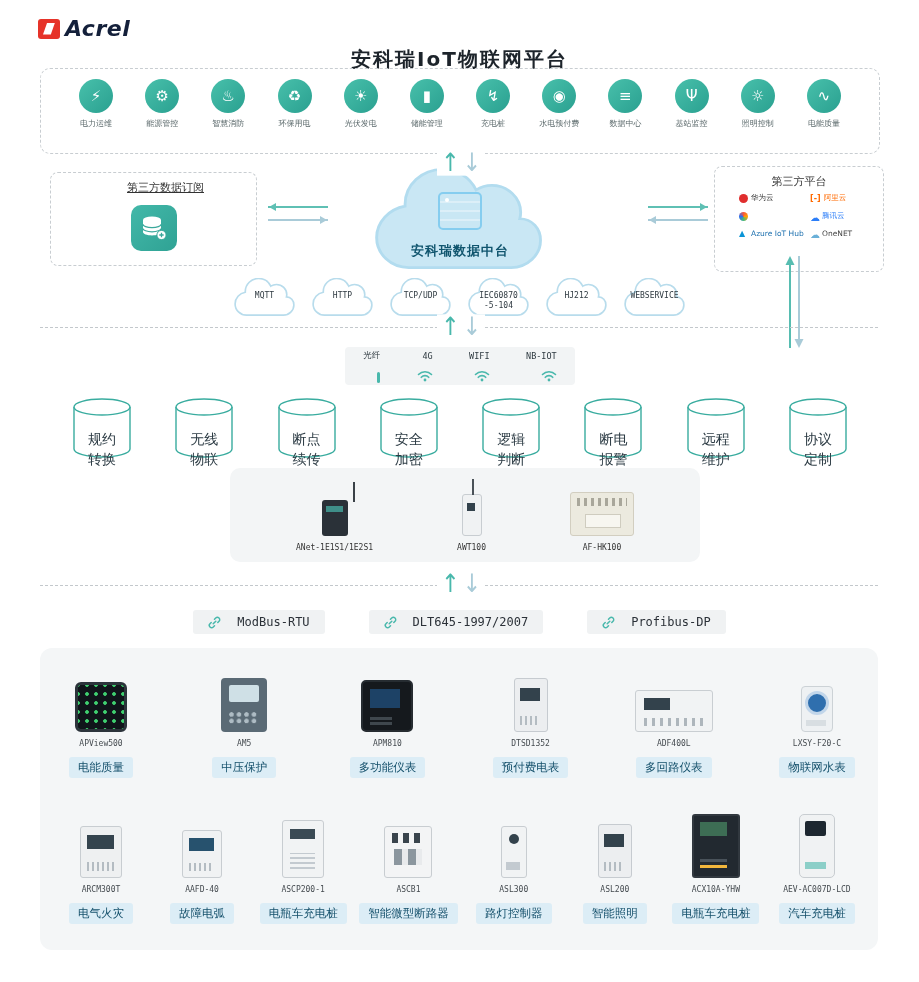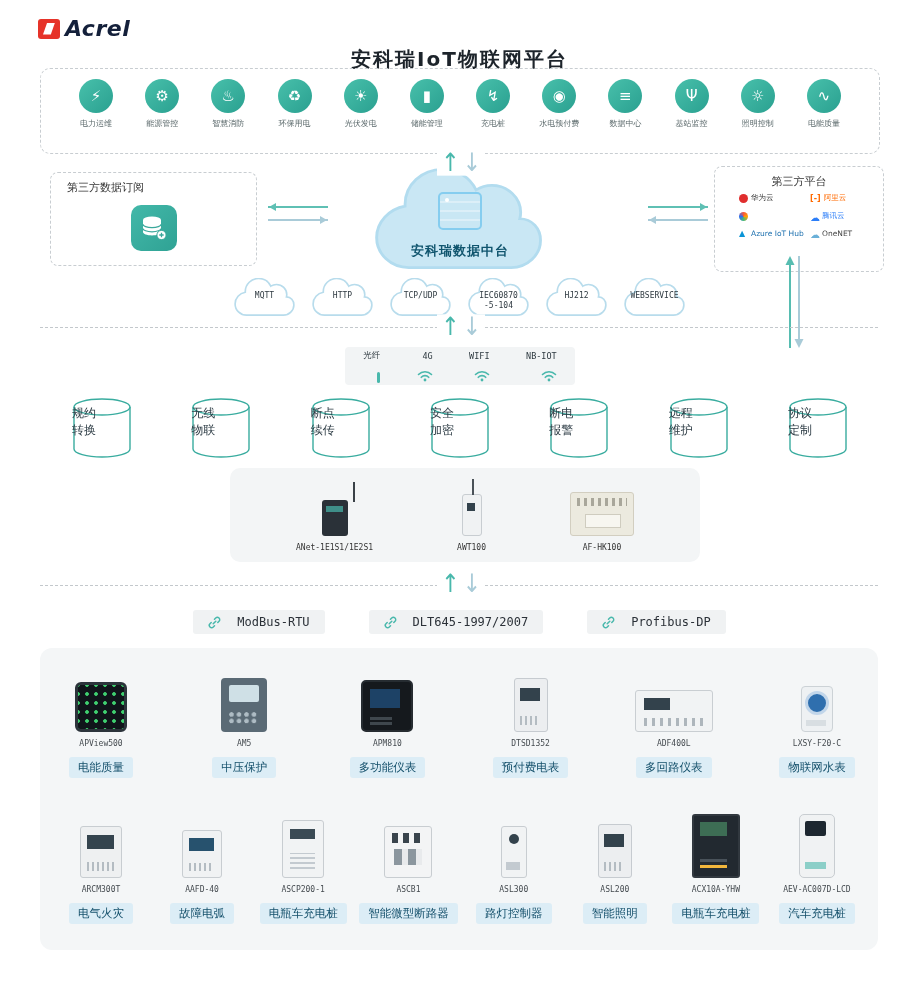--- a/index.html
+++ b/index.html
@@ -29,21 +29,21 @@
   
   .vconn{position:absolute;display:flex;gap:3px;background:#fff;padding:0 4px;z-index:3;
          font-size:22px;line-height:1;transform:scaleY(1.15);}
   .vconn .up{color:#49b8ac;} .vconn .dn{color:#a9cbd8;}
 
   
   .mid-box{position:absolute;border:1px dashed #c8cdd1;border-radius:8px;}
   .left-box{left:50px;top:172px;width:205px;height:92px;}
   .right-box{left:714px;top:166px;width:168px;height:104px;}
   .box-title{position:absolute;left:0;right:0;top:7px;text-align:center;font-size:11px;color:#333;}
-  .left-box .box-title{text-align:left;left:16px;}
+  .left-box .box-title{text-align:center;left:24px;text-decoration:underline;}
   .db-icon{position:absolute;left:50%;top:32px;transform:translateX(-50%);width:46px;height:46px;
            border-radius:10px;background:linear-gradient(135deg,#43b8a9,#2fa294);
            display:flex;align-items:center;justify-content:center;}
 
   .plats{position:absolute;left:24px;right:6px;top:26px;display:grid;
          grid-template-columns:1fr 1fr;row-gap:8px;column-gap:4px;align-items:center;}
   .plat{display:flex;align-items:center;gap:3px;font-size:7.5px;color:#444;}
   .pi{width:9px;height:9px;display:inline-block;border-radius:2px;flex:none;}
   .p-huawei .pi{background:#e02e2e;border-radius:50%;}
   .p-ali .pi{width:auto;height:auto;background:none;}
@@ -83,21 +83,21 @@
   .connbar{position:absolute;left:345px;top:347px;width:230px;height:38px;background:#f2f4f5;border-radius:4px;
            display:flex;align-items:center;justify-content:space-around;}
   .citem{display:flex;flex-direction:column;align-items:flex-end;gap:9px;
          font-family:"DejaVu Sans Mono","Liberation Mono",monospace;font-size:8.5px;color:#2e3940;}
   .cicon{height:12px;display:flex;align-items:flex-end;}
   .c-fiber::after{content:"";width:3px;height:11px;background:#49b8ac;border-radius:2px;display:block;}
 
   
   .features{position:absolute;left:72px;top:398px;width:776px;display:flex;justify-content:space-between;}
   .cyl{position:relative;width:60px;height:62px;}
-  .cyl .ctext{position:absolute;left:0;right:0;top:7px;font-size:12px;color:#2c3b44;line-height:1.4;}
+  .cyl .ctext{position:absolute;left:0;right:0;top:32px;text-align:center;font-size:14px;color:#2c3b44;line-height:1.4;}
   .cyl .ctext span{display:block;}
 
   
   .gwbox{position:absolute;left:230px;top:468px;width:470px;height:94px;background:#f3f5f6;border-radius:10px;
          display:flex;justify-content:space-around;align-items:flex-end;padding:0 24px 10px;box-sizing:border-box;}
   .gw{display:flex;flex-direction:column;align-items:center;gap:7px;}
   .gw .gmodel{font-family:"DejaVu Sans Mono","Liberation Mono",monospace;font-size:8px;color:#333;}
   .gw .gimg{display:flex;align-items:flex-end;justify-content:center;height:46px;}
 
   
@@ -509,20 +509,30 @@
         <svg width="60" height="62" viewBox="0 0 60 62">
           <path d="M2 9 L2 51 A28 8 0 0 0 58 51 L58 9" fill="#fff" stroke="#39ac9f" stroke-width="1.4"></path>
           <ellipse cx="30" cy="9" rx="28" ry="8" fill="#fff" stroke="#39ac9f" stroke-width="1.4"></ellipse>
         </svg>
         <div class="ctext">
           <span>安全</span>
           <span>加密</span>
         </div>
       </div>
 
+      <div class="cyl">
+        <svg width="60" height="62" viewBox="0 0 60 62">
+          <path d="M2 9 L2 51 A28 8 0 0 0 58 51 L58 9" fill="#fff" stroke="#39ac9f" stroke-width="1.4"></path>
+          <ellipse cx="30" cy="9" rx="28" ry="8" fill="#fff" stroke="#39ac9f" stroke-width="1.4"></ellipse>
+        </svg>
+        <div class="ctext">
+          <span>逻辑</span>
+          <span>判断</span>
+        </div>
+      </div>
 
       <div class="cyl">
         <svg width="60" height="62" viewBox="0 0 60 62">
           <path d="M2 9 L2 51 A28 8 0 0 0 58 51 L58 9" fill="#fff" stroke="#39ac9f" stroke-width="1.4"></path>
           <ellipse cx="30" cy="9" rx="28" ry="8" fill="#fff" stroke="#39ac9f" stroke-width="1.4"></ellipse>
         </svg>
         <div class="ctext">
           <span>断电</span>
           <span>报警</span>
         </div>

